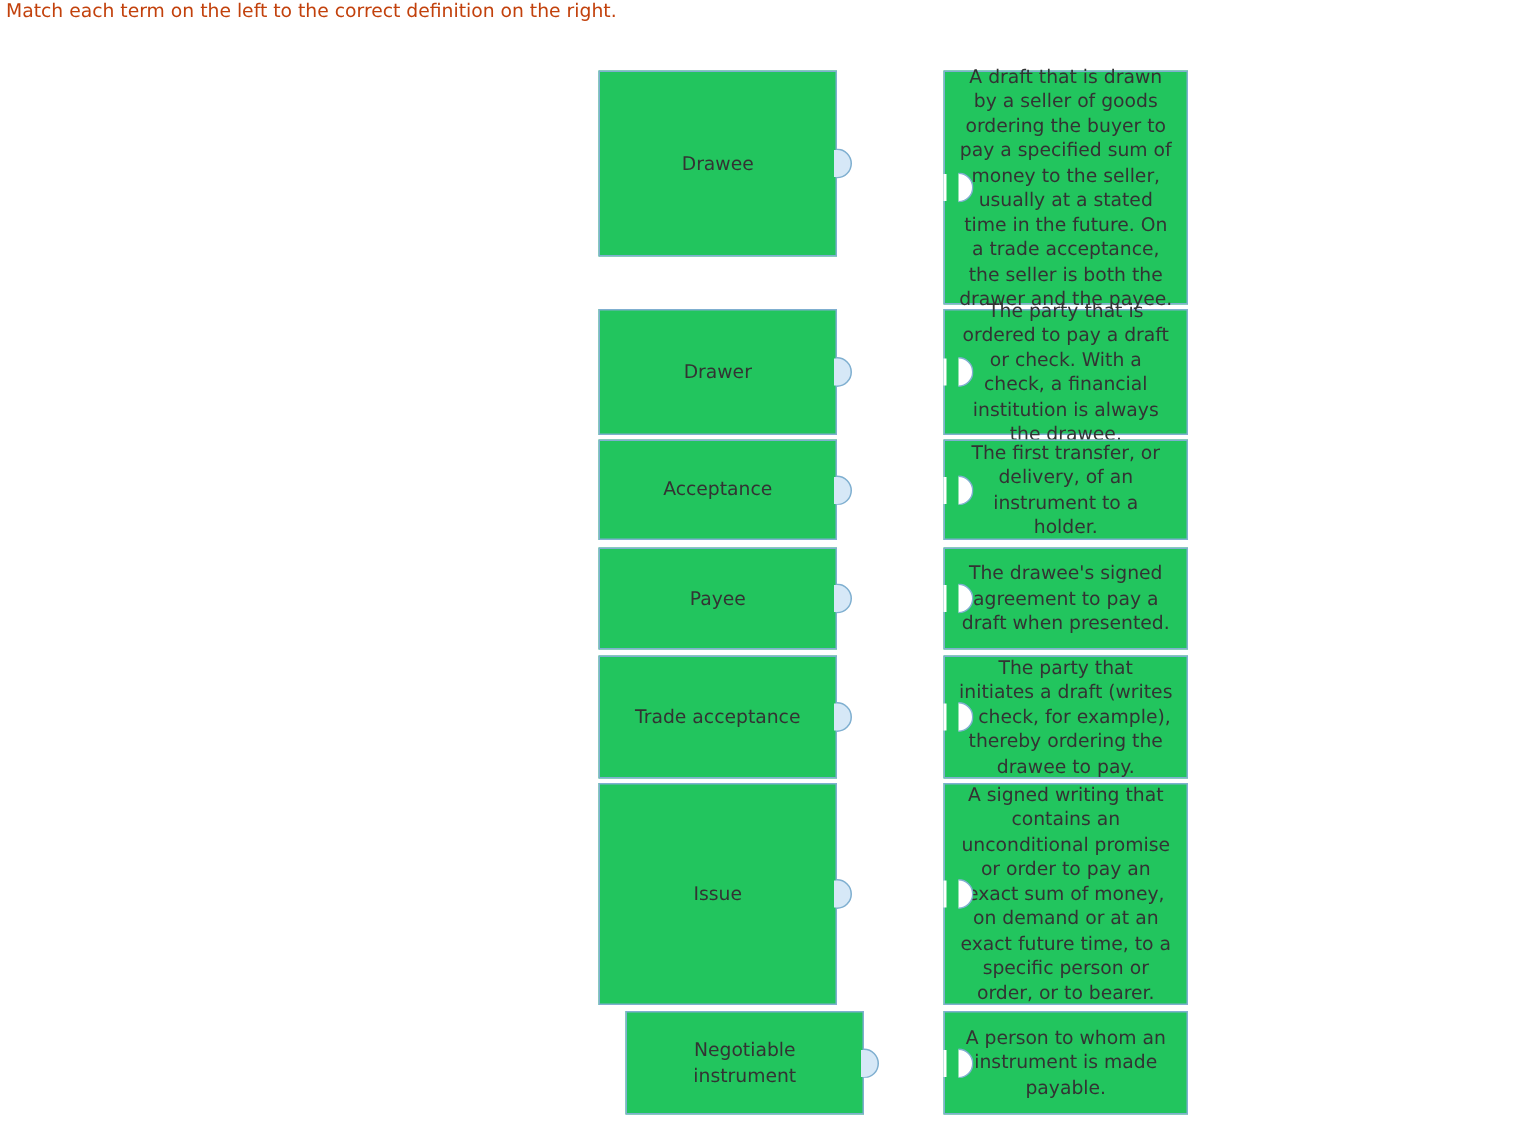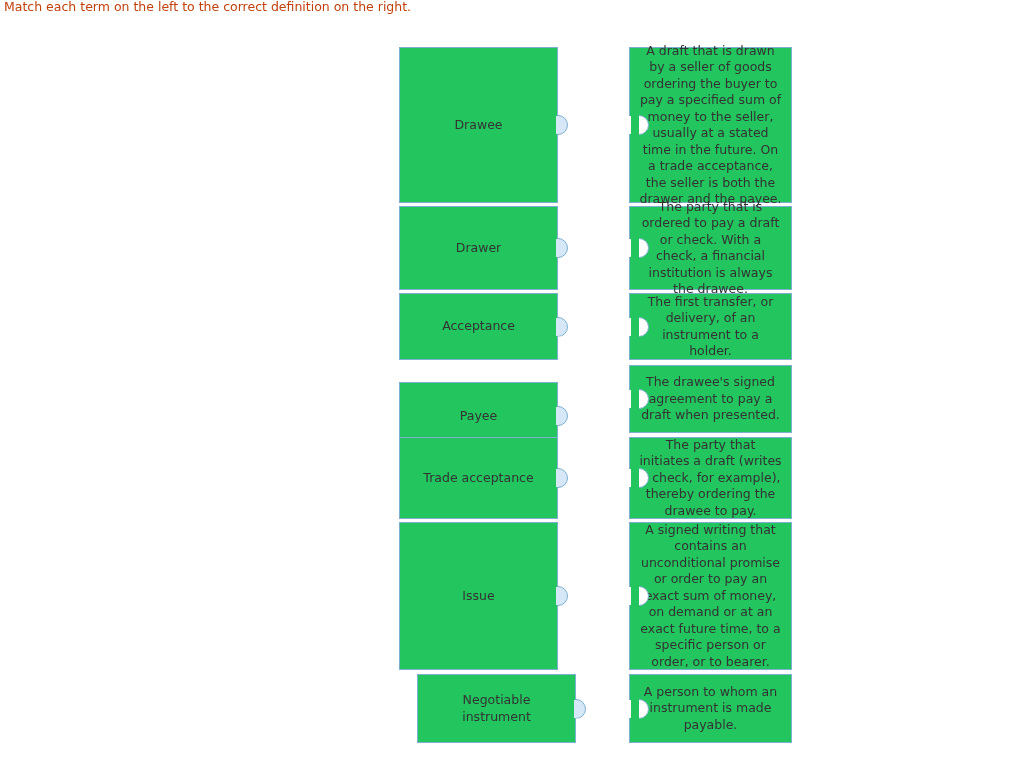--- a/index.html
+++ b/index.html
@@ -123,21 +123,21 @@
     background: #ffffff;
   }
 </style>
 </head>
 <body>
 
 <div id="instruction">Match each term on the left to the correct definition on the right.</div>
 
 <div id="board">
     <div class="row" style="top: 0px;">
-      <div class="tile term-tile" style="top: 47px; height: 156px;">
+      <div class="tile term-tile" style="top: 47px; height: 124px;">
         <span class="txt">Drawee</span>
         <span class="knob-mask"></span>
         <span class="knob"></span>
       </div>
       <div class="tile def-tile" style="top: 47px; height: 156px;">
         <span class="txt">A draft that is drawn by a seller of goods ordering the buyer to pay a specified sum of money to the seller, usually at a stated time in the future. On a trade acceptance, the seller is both the drawer and the payee.</span>
         <span class="notch-mask"></span>
         <span class="notch"></span>
       </div>
     </div>
@@ -159,21 +159,21 @@
         <span class="knob-mask"></span>
         <span class="knob"></span>
       </div>
       <div class="tile def-tile" style="top: 293px; height: 67px;">
         <span class="txt">The first transfer, or delivery, of an instrument to a holder.</span>
         <span class="notch-mask"></span>
         <span class="notch"></span>
       </div>
     </div>
     <div class="row" style="top: 0px;">
-      <div class="tile term-tile" style="top: 382px; height: 68px;">
+      <div class="tile term-tile" style="top: 365px; height: 68px;">
         <span class="txt">Payee</span>
         <span class="knob-mask"></span>
         <span class="knob"></span>
       </div>
       <div class="tile def-tile" style="top: 365px; height: 68px;">
         <span class="txt">The drawee's signed agreement to pay a draft when presented.</span>
         <span class="notch-mask"></span>
         <span class="notch"></span>
       </div>
     </div>

